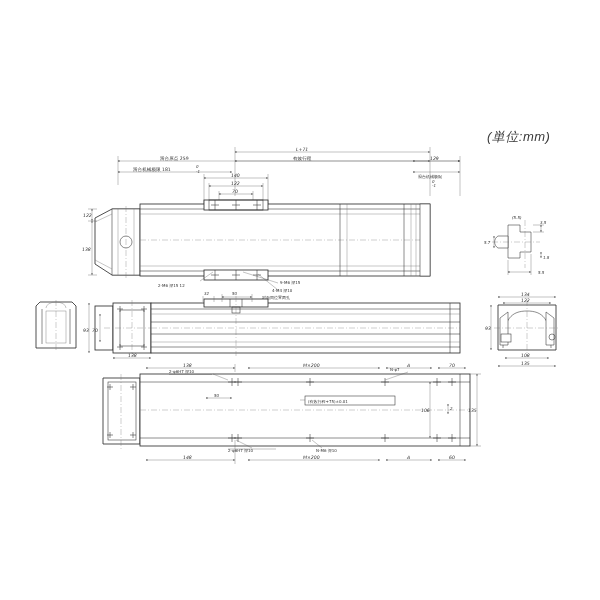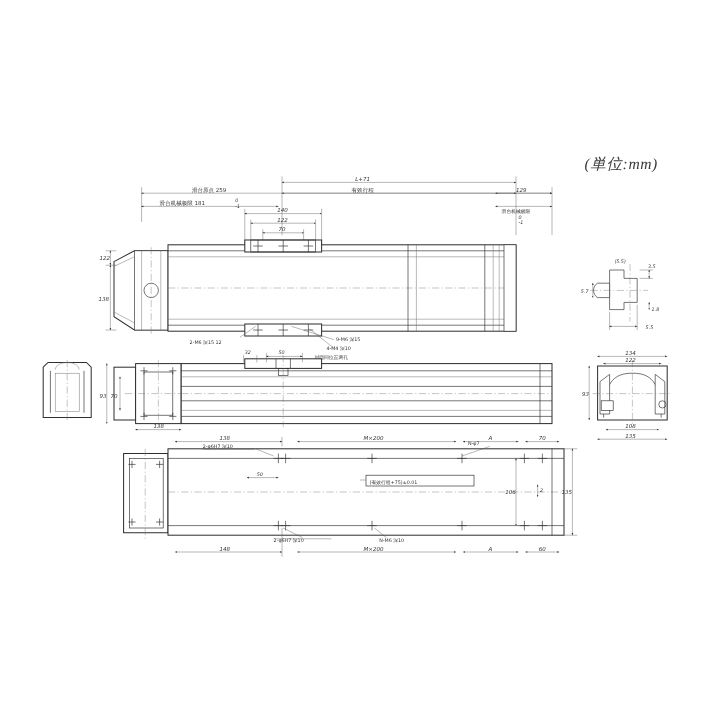--- a/index.html
+++ b/index.html
@@ -2,21 +2,21 @@
 <html><head>
 <meta charset="utf-8">
 <style>
   html,body{margin:0;padding:0;background:#ffffff;}
   body{width:600px;height:600px;overflow:hidden;
        font-family:"DejaVu Sans","Liberation Sans",sans-serif;color:#2b2b2b;}
   #stage{position:relative;width:600px;height:600px;background:#fff;}
   #stage svg{display:block;}
   .unit-label{
     position:absolute;left:487px;top:128px;
-    font-family:Liberation Serif, serif;
+    font-family:Liberation Sans, sans-serif;
     font-style:italic;font-size:13px;color:#3a3a3a;letter-spacing:0.5px;
     white-space:nowrap;
   }
   text{font-family:"DejaVu Sans","Liberation Sans",sans-serif;fill:#333;}
   .dimtxt{font-size:4.6px;font-style:italic;}
   .dimtxt-s{font-size:4.0px;font-style:italic;}
   .cn{font-size:4.6px;}
   .cn-s{font-size:4.0px;}
   .ln{stroke:#2f2f2f;fill:none;stroke-width:0.55;}
   .ln-th{stroke:#2f2f2f;fill:none;stroke-width:0.85;}

